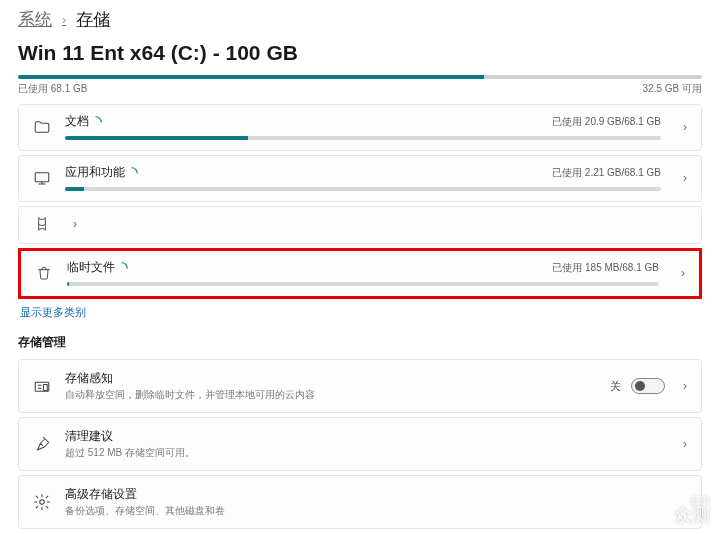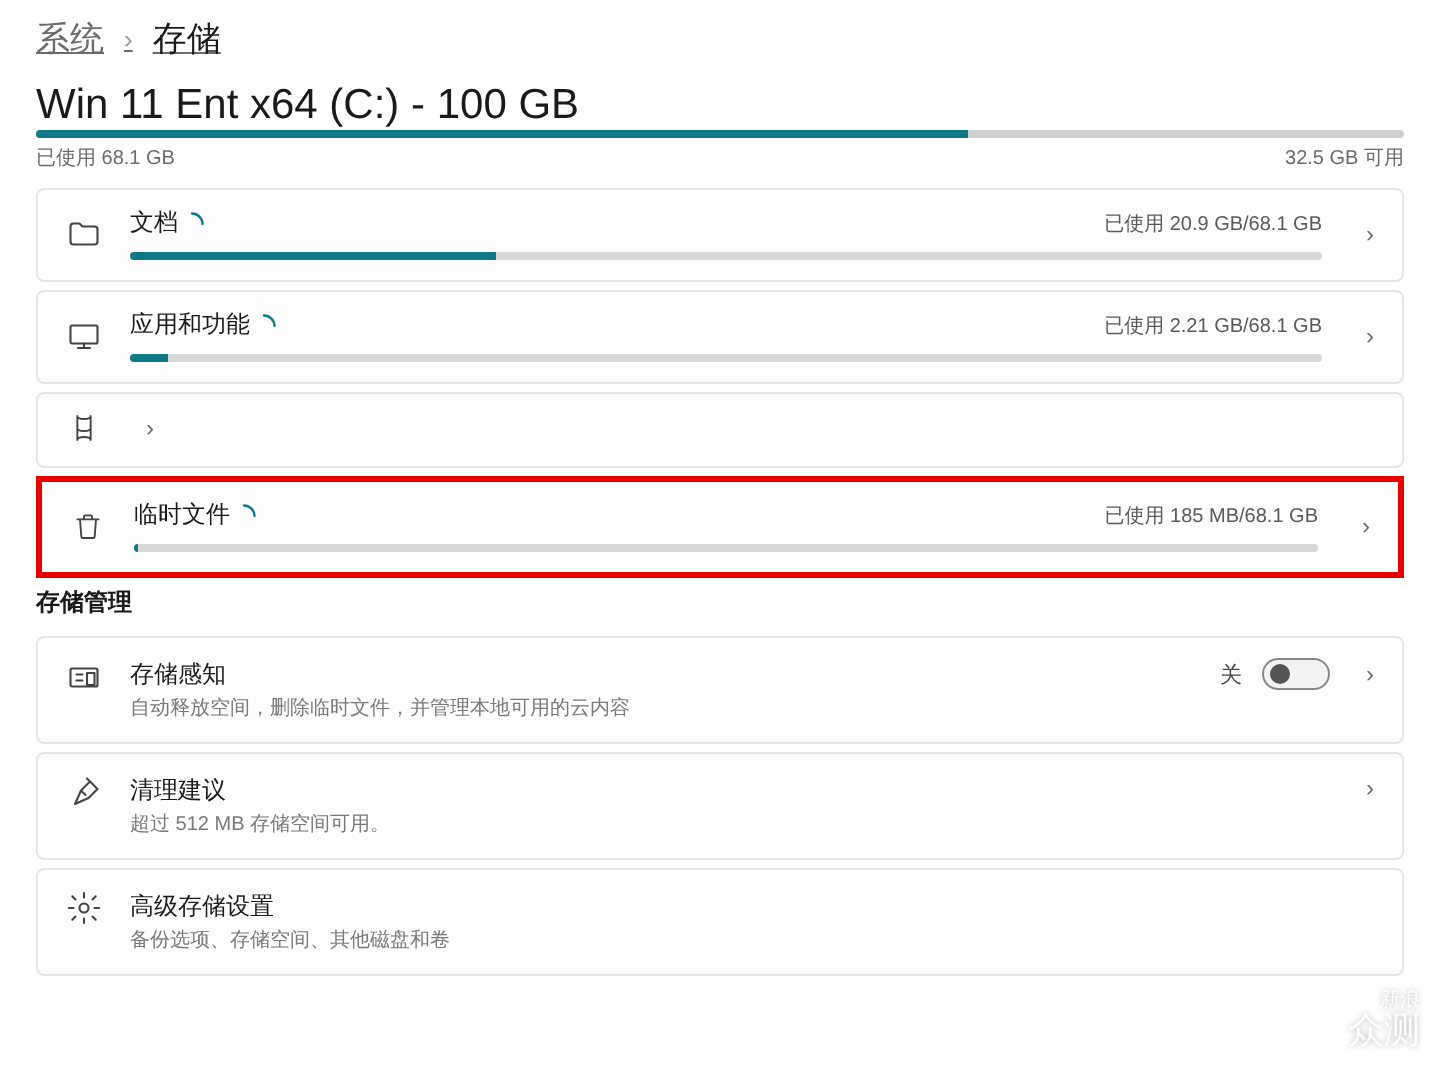--- a/index.html
+++ b/index.html
@@ -1,40 +1,40 @@
 <!DOCTYPE html>
 <html><head>
 <meta charset="utf-8">
 <style>
 * { margin: 0; padding: 0; box-sizing: border-box; }
 body { font-family: "Segoe UI", "Microsoft YaHei", sans-serif; background: #fff; color: #1a1a1a; width: 720px; height: 534px; overflow: hidden; position: relative; }
 .container { padding: 8px 18px 0 18px; }
 .breadcrumb { display: flex; align-items: center; gap: 10px; font-size: 17px; color: #6b6b6b; margin-bottom: 10px; text-decoration: underline; }
 .breadcrumb .current { color: #1a1a1a; }
 .chevron-sep { color: #9a9a9a; font-size: 13px; }
-.drive-title { font-size: 21px; font-weight: 400; }
+.drive-title { font-size: 21px; font-weight: 700; margin-bottom: 10px; }
 .main-bar-wrap { margin-bottom: 4px; }
 .main-bar { height: 4px; background: #d0d0d0; border-radius: 2px; overflow: hidden; }
 .main-bar-fill { height: 100%; background: #0f7a85; }
 .main-bar-labels { display: flex; justify-content: space-between; font-size: 10px; color: #6b6b6b; margin-top: 3px; margin-bottom: 8px; }
 .card { border: 1px solid #e5e5e5; border-radius: 4px; margin-bottom: 4px; padding: 8px 14px 10px 14px; background: #fdfdfd; display: flex; align-items: center; gap: 14px; cursor: pointer; position: relative; }
 .card.highlight { border: 3px solid #e80000; border-radius: 0; }
 .card-icon { width: 18px; display: flex; justify-content: center; color: #444; flex-shrink: 0; }
 .card-body { flex: 1; }
 .card-top { display: flex; justify-content: space-between; align-items: center; }
 .card-title-wrap { display: flex; align-items: center; }
 .card-title { font-size: 12px; color: #1a1a1a; }
 .card-usage { font-size: 10px; color: #5a5a5a; white-space: nowrap; }
 .card-bar { height: 4px; background: #d8d8d8; border-radius: 2px; margin-top: 6px; overflow: hidden; }
 .card-bar-fill { height: 100%; background: #0f7a85; }
 .card-chevron { color: #6b6b6b; font-size: 12px; margin-left: 8px; flex-shrink: 0; }
 .spinner-arc { width: 14px; height: 14px; }
 .show-more { color: #1368b8; font-size: 11px; margin: 6px 0 14px 2px; cursor: pointer; }
 .section-title { font-size: 12px; font-weight: 600; margin-bottom: 8px; }
-.mgmt-card { border: 1px solid #e5e5e5; border-radius: 4px; margin-bottom: 4px; padding: 10px 14px; background: #fdfdfd; display: flex; align-items: flex-start; gap: 14px; cursor: pointer; }
+.mgmt-card { border: 1px solid #e5e5e5; border-radius: 4px; margin-bottom: 4px; padding: 10px 14px; background: #fdfdfd; display: flex; align-items: center; gap: 14px; cursor: pointer; }
 .mgmt-body { flex: 1; }
 .mgmt-title { font-size: 12px; color: #1a1a1a; }
 .mgmt-desc { font-size: 10px; color: #7a7a7a; margin-top: 1px; }
 .mgmt-right { display: flex; align-items: center; gap: 10px; }
 .mgmt-off { font-size: 11px; color: #4a4a4a; }
 .toggle { width: 34px; height: 16px; border: 1px solid #888; border-radius: 10px; position: relative; background: #f3f3f3; }
 .toggle-knob { width: 10px; height: 10px; background: #555; border-radius: 50%; position: absolute; top: 2px; left: 3px; }
 .watermark { position: absolute; bottom: 8px; right: 10px; color: rgba(255,255,255,0.95); font-size: 18px; font-weight: 300; text-align: right; line-height: 1.1; text-shadow: 0 0 3px rgba(0,0,0,0.3); pointer-events: none; }
 .watermark .small { font-size: 10px; display: block; }
 svg { display: block; }
@@ -138,20 +138,21 @@
             <span class="card-usage">已使用 185 MB/68.1 GB</span>
           </div>
           <div class="card-bar">
             <div class="card-bar-fill" style="width:0.3%"></div>
           </div>
         </div>
         <span class="card-chevron">›</span>
       </div>
     </div>
 
+  <div class="show-more">显示更多类别</div>
 
   <div class="section-title">存储管理</div>
 
   <div id="mgmt">
       <div class="mgmt-card">
         <div class="card-icon">
           <svg width="18" height="18" viewBox="0 0 24 24">
             <rect x="3" y="7" width="18" height="12" rx="1" stroke="currentColor" stroke-width="1.4" fill="none" stroke-linecap="round" stroke-linejoin="round"></rect>
             <path d="M7 11h4M7 15h4M14 10h5v8h-5z" stroke="currentColor" stroke-width="1.4" fill="none" stroke-linecap="round" stroke-linejoin="round"></path>
           </svg>

